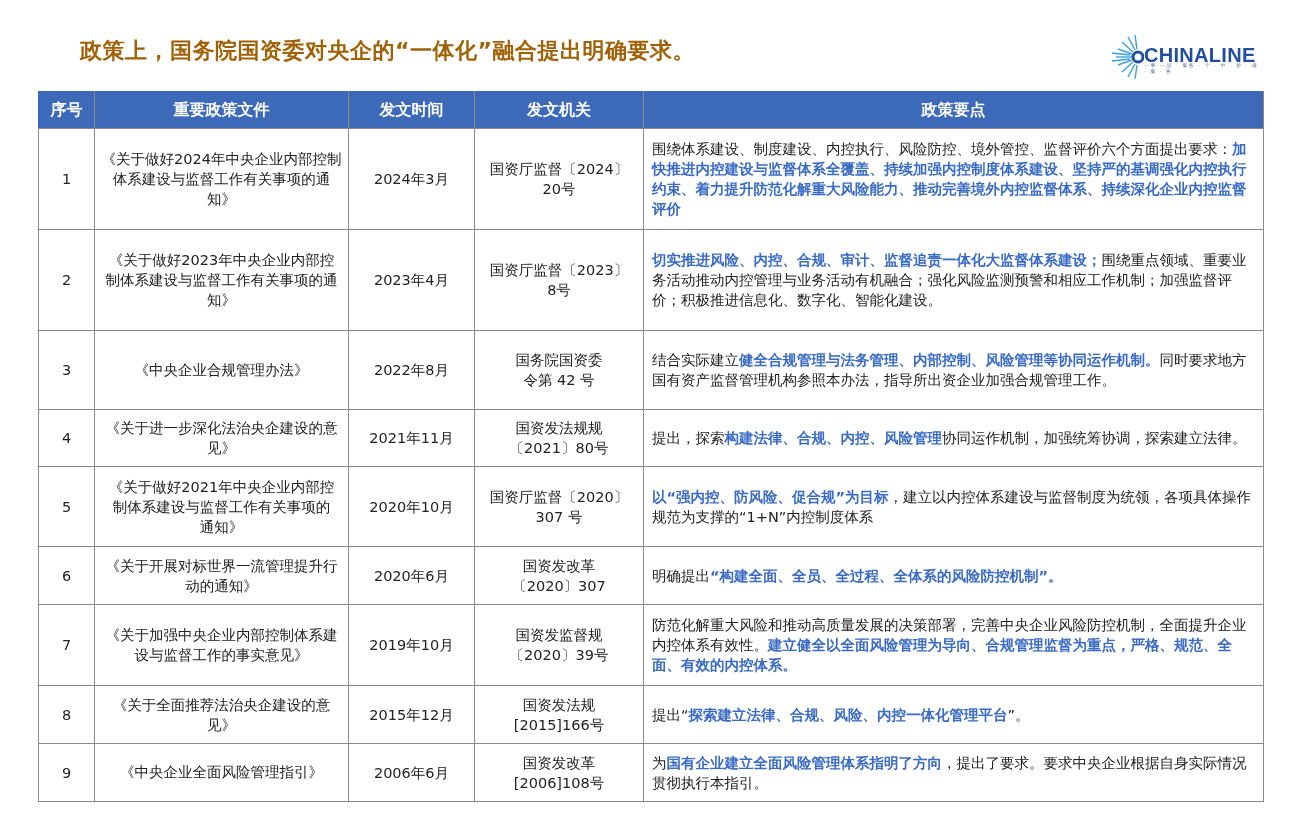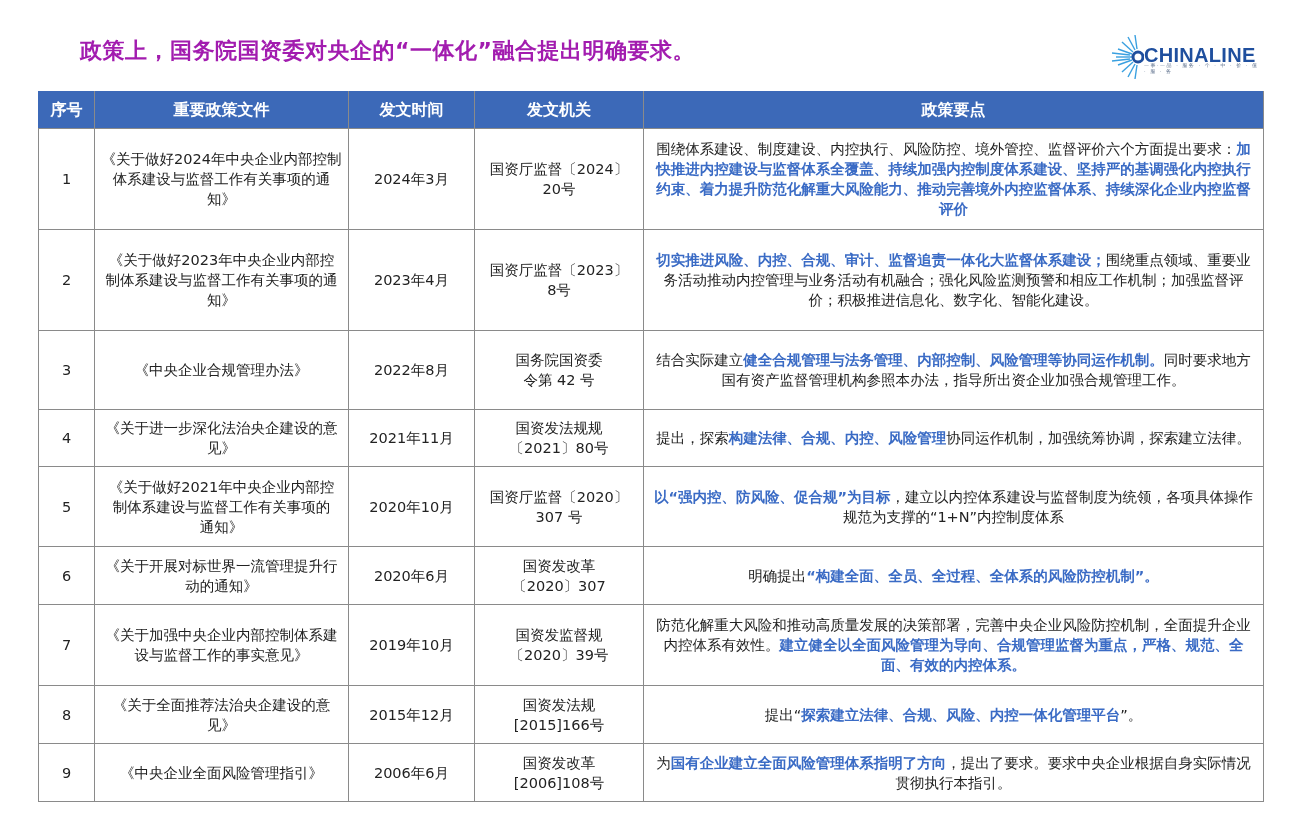--- a/index.html
+++ b/index.html
@@ -1,32 +1,32 @@
 <!DOCTYPE html>
 <html><head>
 <meta charset="utf-8">
 <style>
   html, body { margin:0; padding:0; background:#ffffff; }
   body { width:1301px; height:815px; position:relative; overflow:hidden;
          font-family:"DejaVu Sans","Liberation Sans",sans-serif; }
   .title { position:absolute; left:80px; top:36px; font-size:22px; font-weight:bold;
-           color:#a21caf; letter-spacing:0.5px; }
+           color:#a16207; letter-spacing:0.5px; }
   .logo { position:absolute; left:1110px; top:32px; width:150px; height:50px; }
   .logo-name { position:absolute; left:34px; top:12px; font-size:20px; font-weight:bold;
                color:#1f4f9e; font-family:"Liberation Sans",sans-serif; letter-spacing:0.3px; }
   .logo-sub { position:absolute; left:34px; top:30px; font-size:5px; color:#5a6d8a;
               letter-spacing:1.5px; }
   table { position:absolute; left:38px; top:91px; width:1225px; border-collapse:collapse;
           table-layout:fixed; }
   th { background:#3c69b8; color:#ffffff; font-size:16px; font-weight:bold; height:36px;
        border:1px solid #8a8a8a; border-top:1px solid #3c69b8; text-align:center; padding:0; }
   th.first { border-left:1px solid #3c69b8; }
   td { border:1px solid #8a8a8a; font-size:14.5px; color:#222; padding:0 6px; text-align:center;
        line-height:20px; }
-  td.points { text-align:center; padding:8px 8px; }
+  td.points { text-align:left; padding:8px 8px; }
   .hl { color:#3a6bc5; font-weight:bold; }
 </style>
 </head>
 <body>
 
 <div class="title">政策上，国务院国资委对央企的“一体化”融合提出明确要求。</div>
 
 <div class="logo">
   <svg width="34" height="46" viewBox="0 0 34 46" style="position:absolute;left:0;top:2px;">
     <g stroke="#3aa0e0" stroke-width="1.4">
@@ -141,21 +141,21 @@
         <td style="padding: 0px 10px;">《关于全面推荐法治央企建设的意见》</td>
         <td>2015年12月</td>
         <td>
           <div>国资发法规</div>
           <div>[2015]166号</div>
         </td>
         <td class="points"><span>提出“</span><span class="hl">探索建立法律、合规、风险、内控一体化管理平台</span><span>”。</span></td>
       </tr>
       <tr style="height: 58px;">
         <td>9</td>
-        <td style="padding: 0px 14px;">《中央企业全面风险管理指引》</td>
+        <td style="padding: 0px 14px; font-family: Liberation Mono, monospace;">《中央企业全面风险管理指引》</td>
         <td>2006年6月</td>
         <td>
           <div>国资发改革</div>
           <div>[2006]108号</div>
         </td>
         <td class="points"><span>为</span><span class="hl">国有企业建立全面风险管理体系指明了方向</span><span>，提出了要求。要求中央企业根据自身实际情况贯彻执行本指引。</span></td>
       </tr>
     </tbody>
 </table>
 

